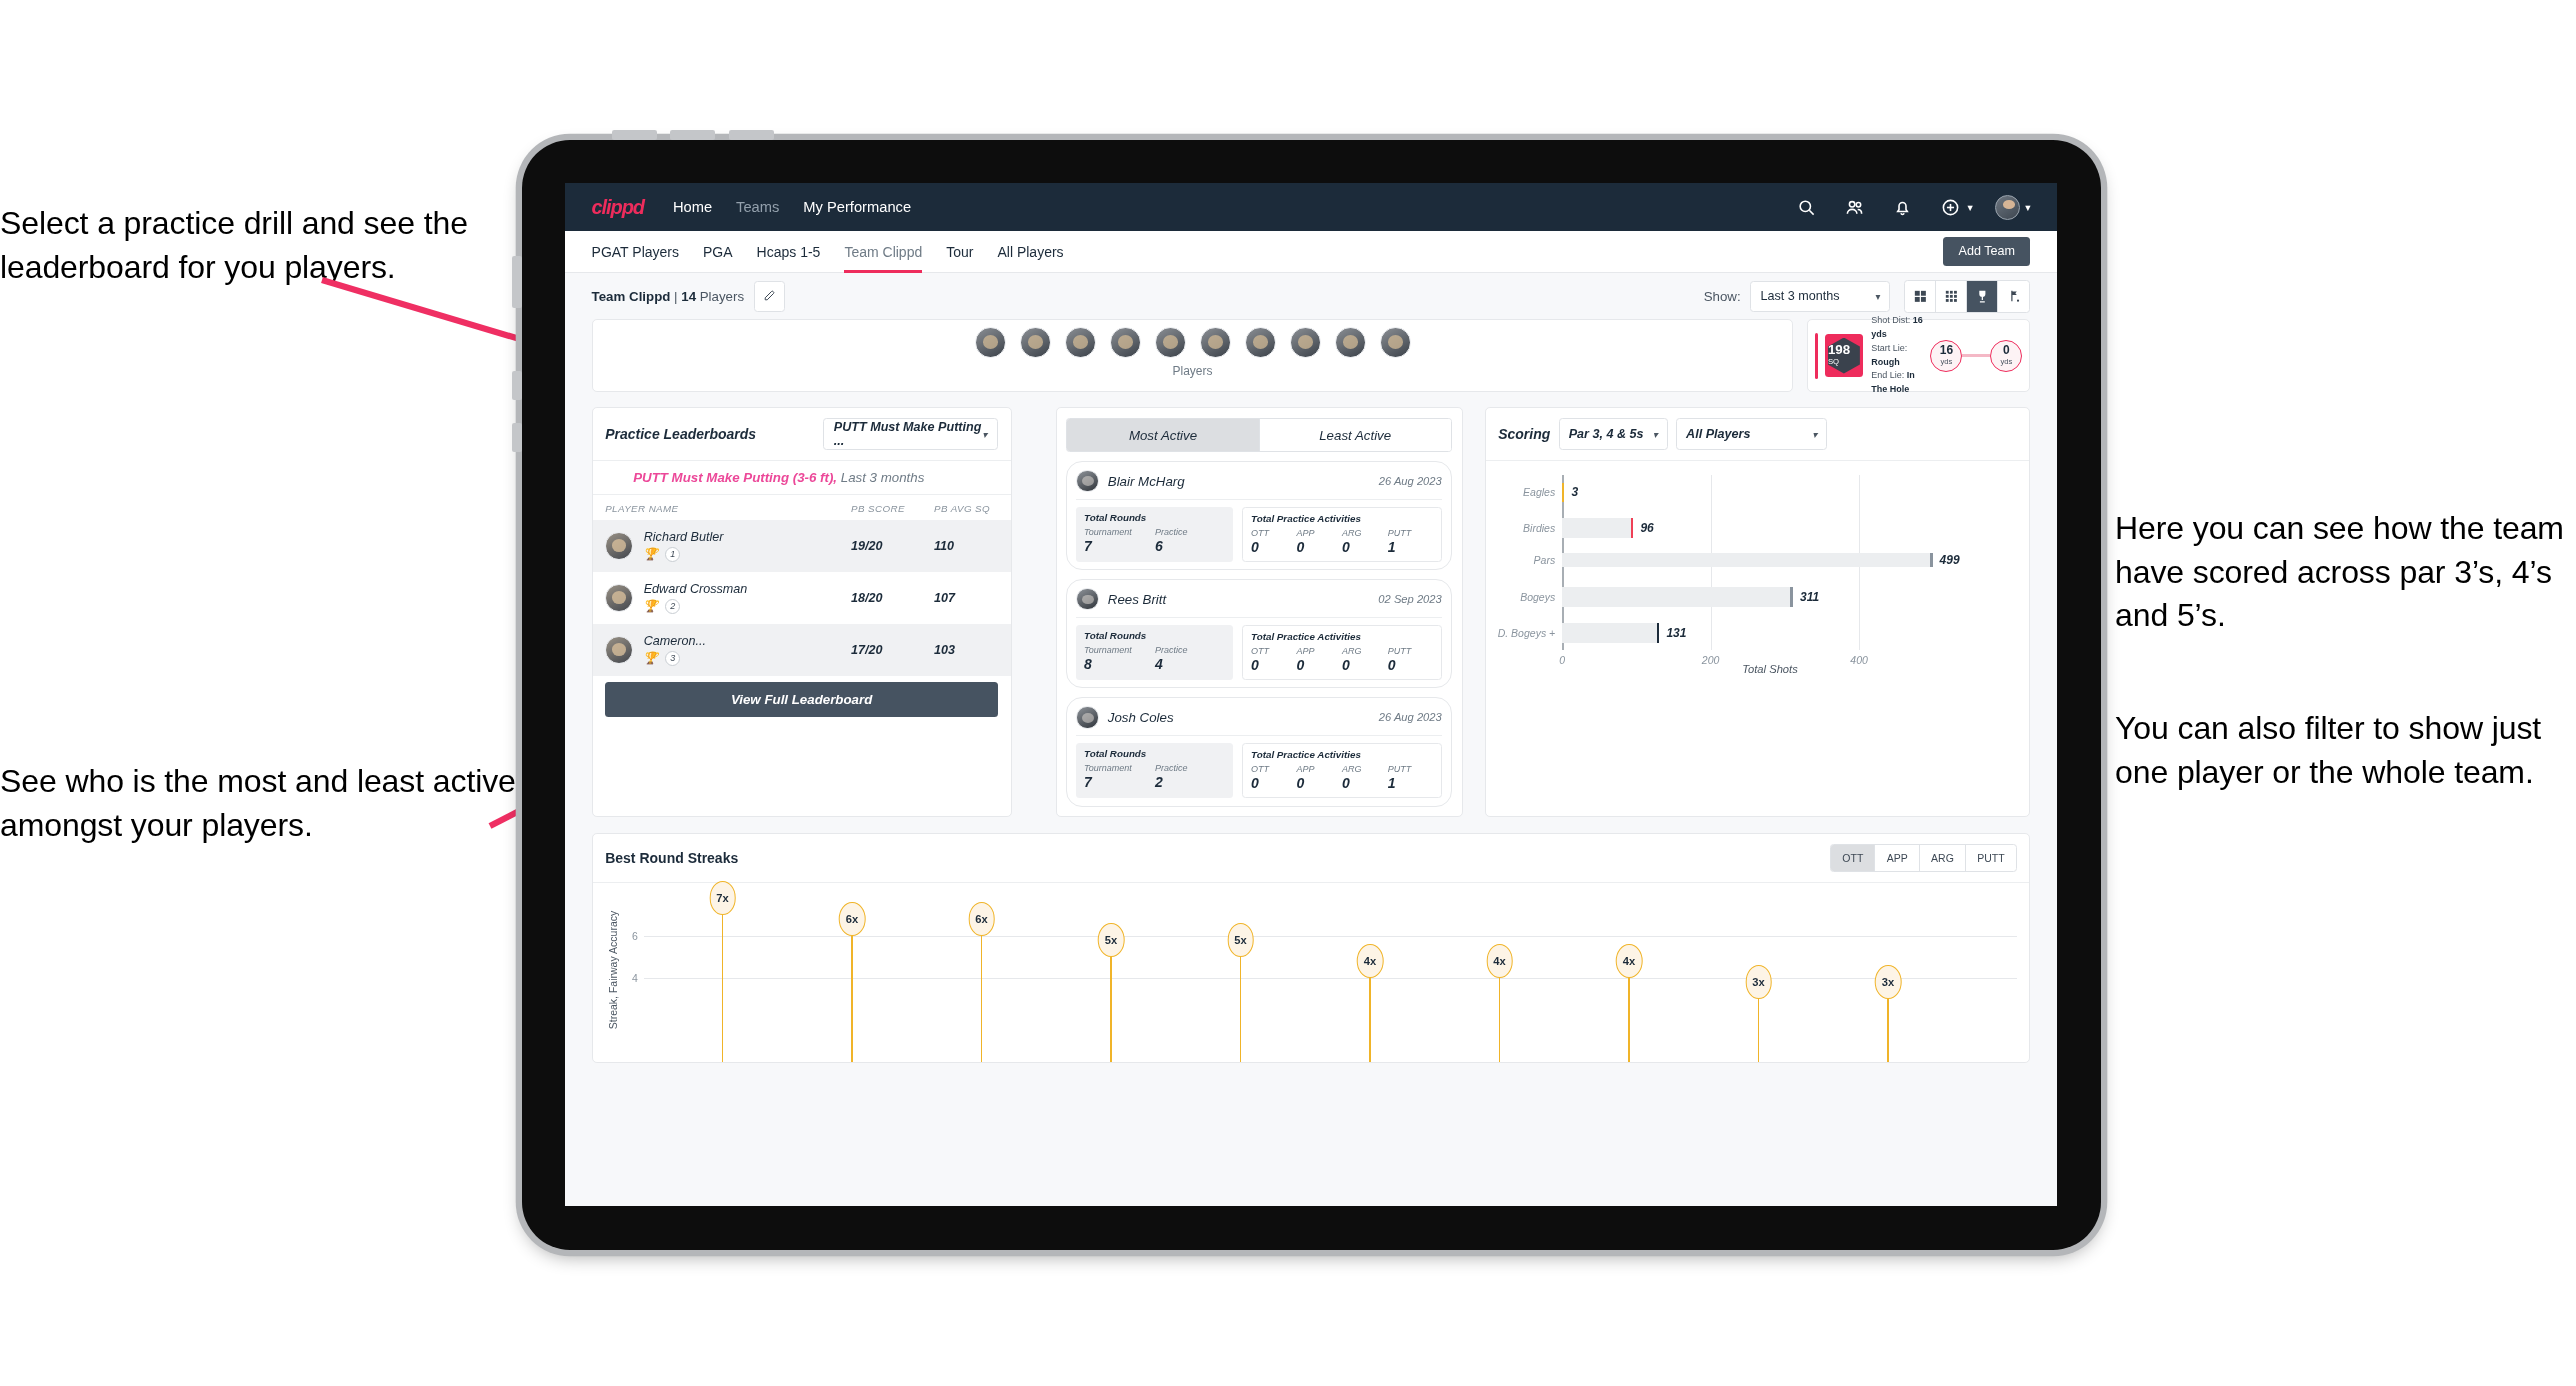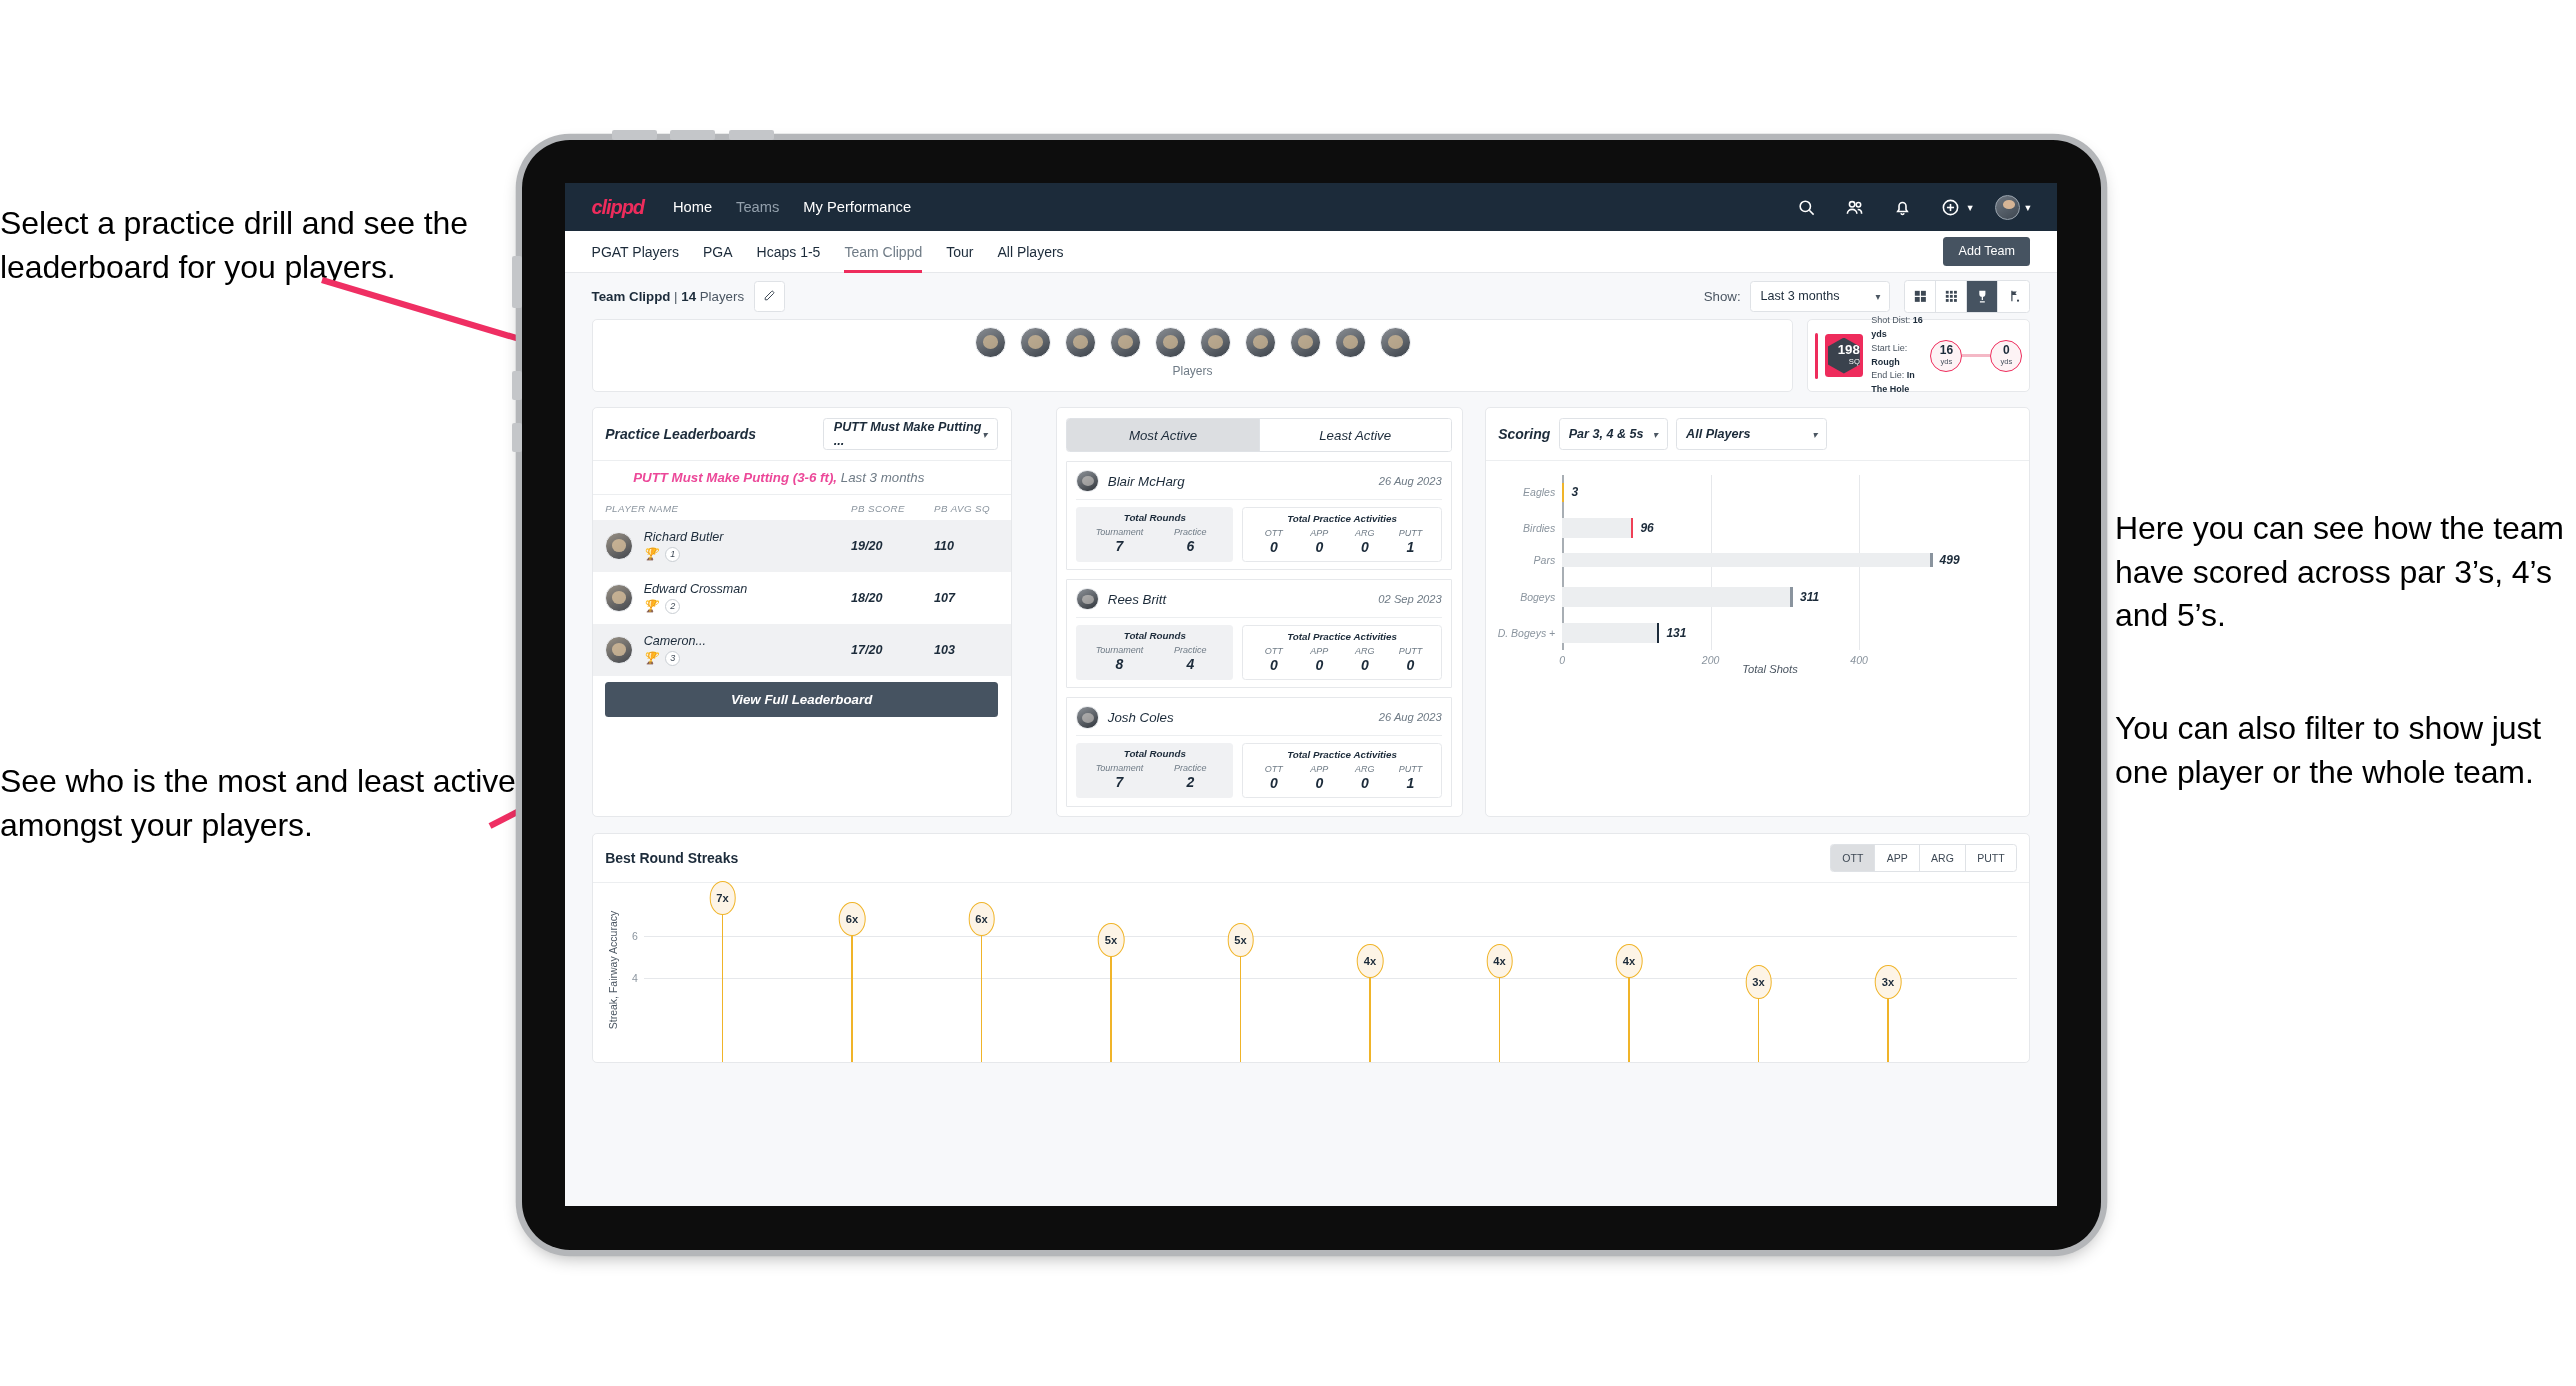--- a/index.html
+++ b/index.html
@@ -228,21 +228,21 @@
     width: 38px; height: 43px;
     background: #ee2c5c;
     border-radius: 3.5px;
     display: flex; align-items: center; justify-content: center;
     position: relative; flex: none;
   }
   #shot-hex {
     width: 32px; height: 36px;
     background: #3a424d;
     clip-path: polygon(50% 0%, 100% 25%, 100% 75%, 50% 100%, 0% 75%, 0% 25%);
-    display: flex; flex-direction: column; align-items: flex-end; justify-content: center;
+    display: flex; flex-direction: column; align-items: flex-start; justify-content: center;
     color: #fff;
   }
   #shot-hex .n { font-size: 13.3px; font-weight: 700; line-height: 1; }
   #shot-hex .u { font-size: 7.7px; line-height: 1.5; }
   #shot-meta { margin-left: 8.4px; font-size: 9px; color: #4b5662; line-height: 1.55; }
   #shot-meta b { color: #1c2b3a; }
   #shot-dist { margin-left: auto; display: flex; align-items: center; }
   .dball {
     width: 32px; height: 32px; border-radius: 50%;
     border: 1.4px solid #ee2c5c; background: #fdf3f5;
@@ -323,22 +323,22 @@
   #act-card { width: 407px; padding: 9.8px; margin-left: 22px; }
   #act-tabs { display: flex; border: 0.7px solid #dfe2e6; border-radius: 3.5px; overflow: hidden; }
   .act-tab {
     flex: 1; height: 32px;
     display: flex; align-items: center; justify-content: center;
     font-size: 13.3px; color: #1c2b3a; background: #fff;
   }
   .act-tab.sel { background: #dcdee1; }
   .act-tab + .act-tab { border-left: 0.7px solid #dfe2e6; }
   .act-item {
-    border: 0.7px solid #e6e8eb; border-radius: 1px;
-    margin-top: 9px; padding: 7.7px 9px; text-align: center;
+    border: 0.7px solid #e6e8eb; border-radius: 16px;
+    margin-top: 9px; padding: 7.7px 9px;
   }
   .act-top { display: flex; align-items: center; padding-bottom: 6.3px; border-bottom: 0.7px solid #eceef0; }
   .act-av {
     width: 22.4px; height: 22.4px; border-radius: 50%;
     background: linear-gradient(150deg,#8e9399,#2f343a);
     border: 0.7px solid #e9ebee; flex: none;
     position: relative; overflow: hidden;
   }
   .act-av::after{
     content:""; position:absolute; left:4.9px; top:5.6px; width:12px; height:9.8px;

